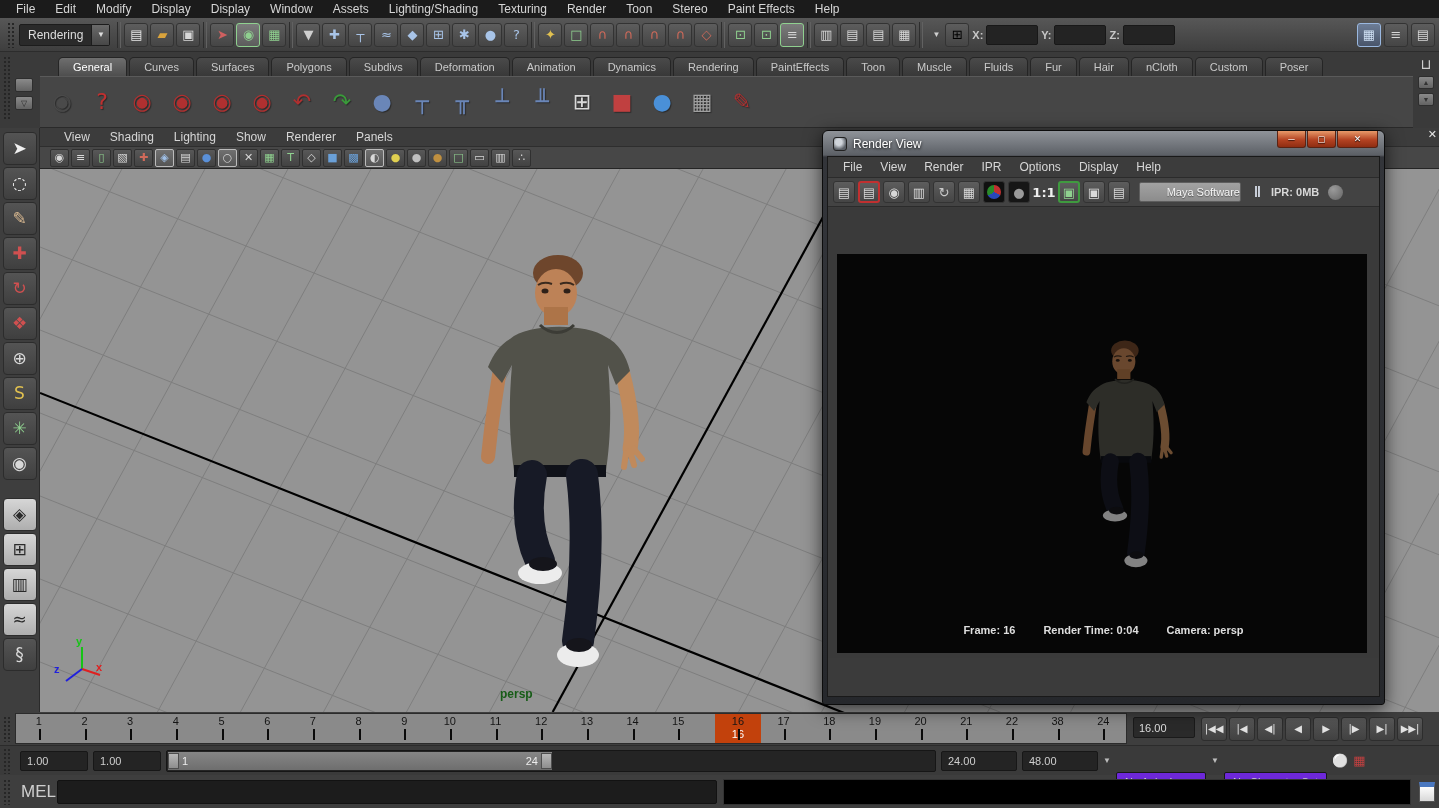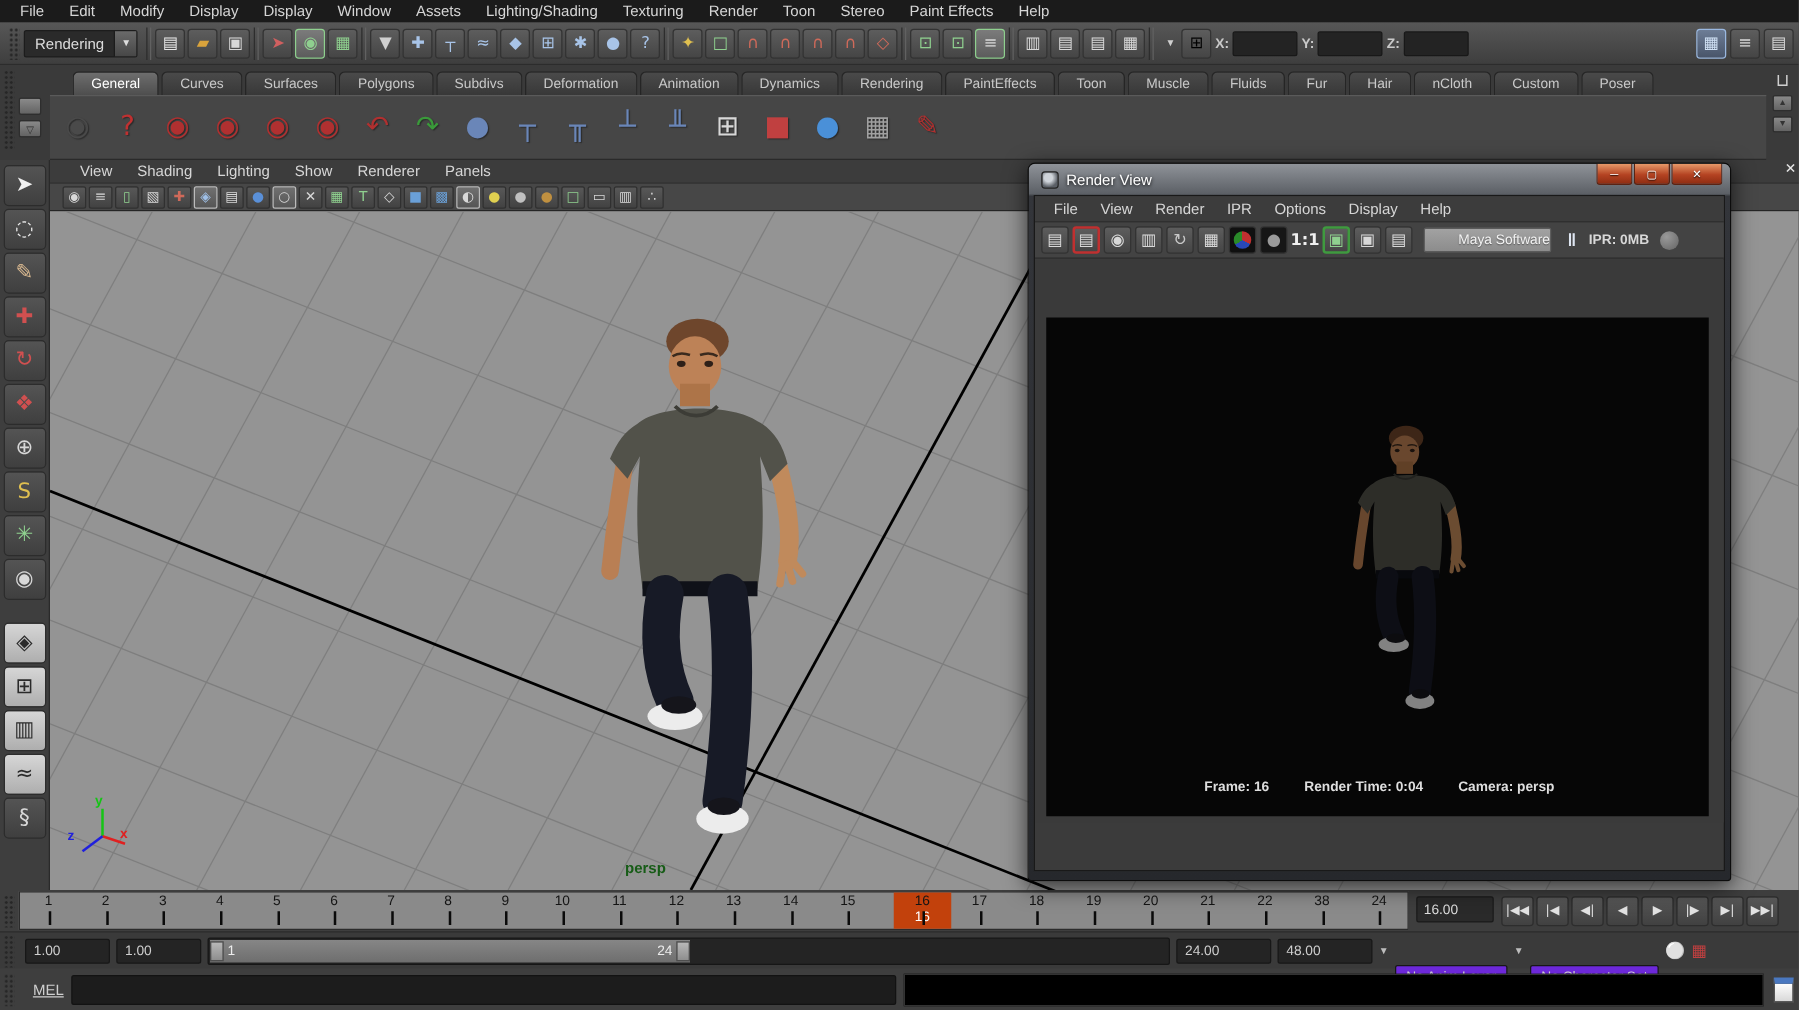--- a/index.html
+++ b/index.html
@@ -155,21 +155,21 @@
   .rhandle { width:11px; height:16px; background:linear-gradient(#b8b8b8,#8e8e8e); border:1px solid #4e4e4e; }
   .rlabel { color:#ececec; font-size:11px; padding:0 3px; }
   .ddown { color:#bdbdbd; font-size:8px; }
   .dropfield { height:20px; background:#6d28d9; border:1px solid #171717; border-radius:2px;
     color:#cfcfcf; font-size:11px; line-height:18px; padding:0 8px; cursor:pointer;margin-top:42px; }
   .keyicons { display:flex; align-items:center; gap:5px; padding-right:4px; }
   .keyicons .kbtn { background:transparent; border:none; cursor:pointer; font-size:13px; }
 
   
   .cmdbar { display:flex; align-items:center; height:33px; background:#3e3e3e; gap:6px; }
-  .mel-label { color:#cfcfcf; font-size:12px; width:30px; text-align:right; cursor:pointer;text-decoration:underline; }
+  .mel-label { color:#cfcfcf; font-size:17px; width:30px; text-align:right; cursor:pointer; }
   .mel-input { width:660px; height:24px; background:#1c1c1c; border:1px solid #121212; border-radius:2px;
     color:#ddd; padding:0 6px; font-family:"DejaVu Sans Mono",monospace; font-size:11px; }
   .help-line { flex:1; height:26px; background:#000; border:1px solid #333; margin-right:2px; color:#bbb;
     font-size:11px; line-height:24px; padding:0 6px; }
   .script-editor-btn { width:16px; height:20px; margin-right:4px; background:linear-gradient(#fdfdfd,#d8d8d8);
     border:1px solid #555; border-top:5px solid #4a78c0; cursor:pointer; }
 </style>
 </head>
 <body>
 

